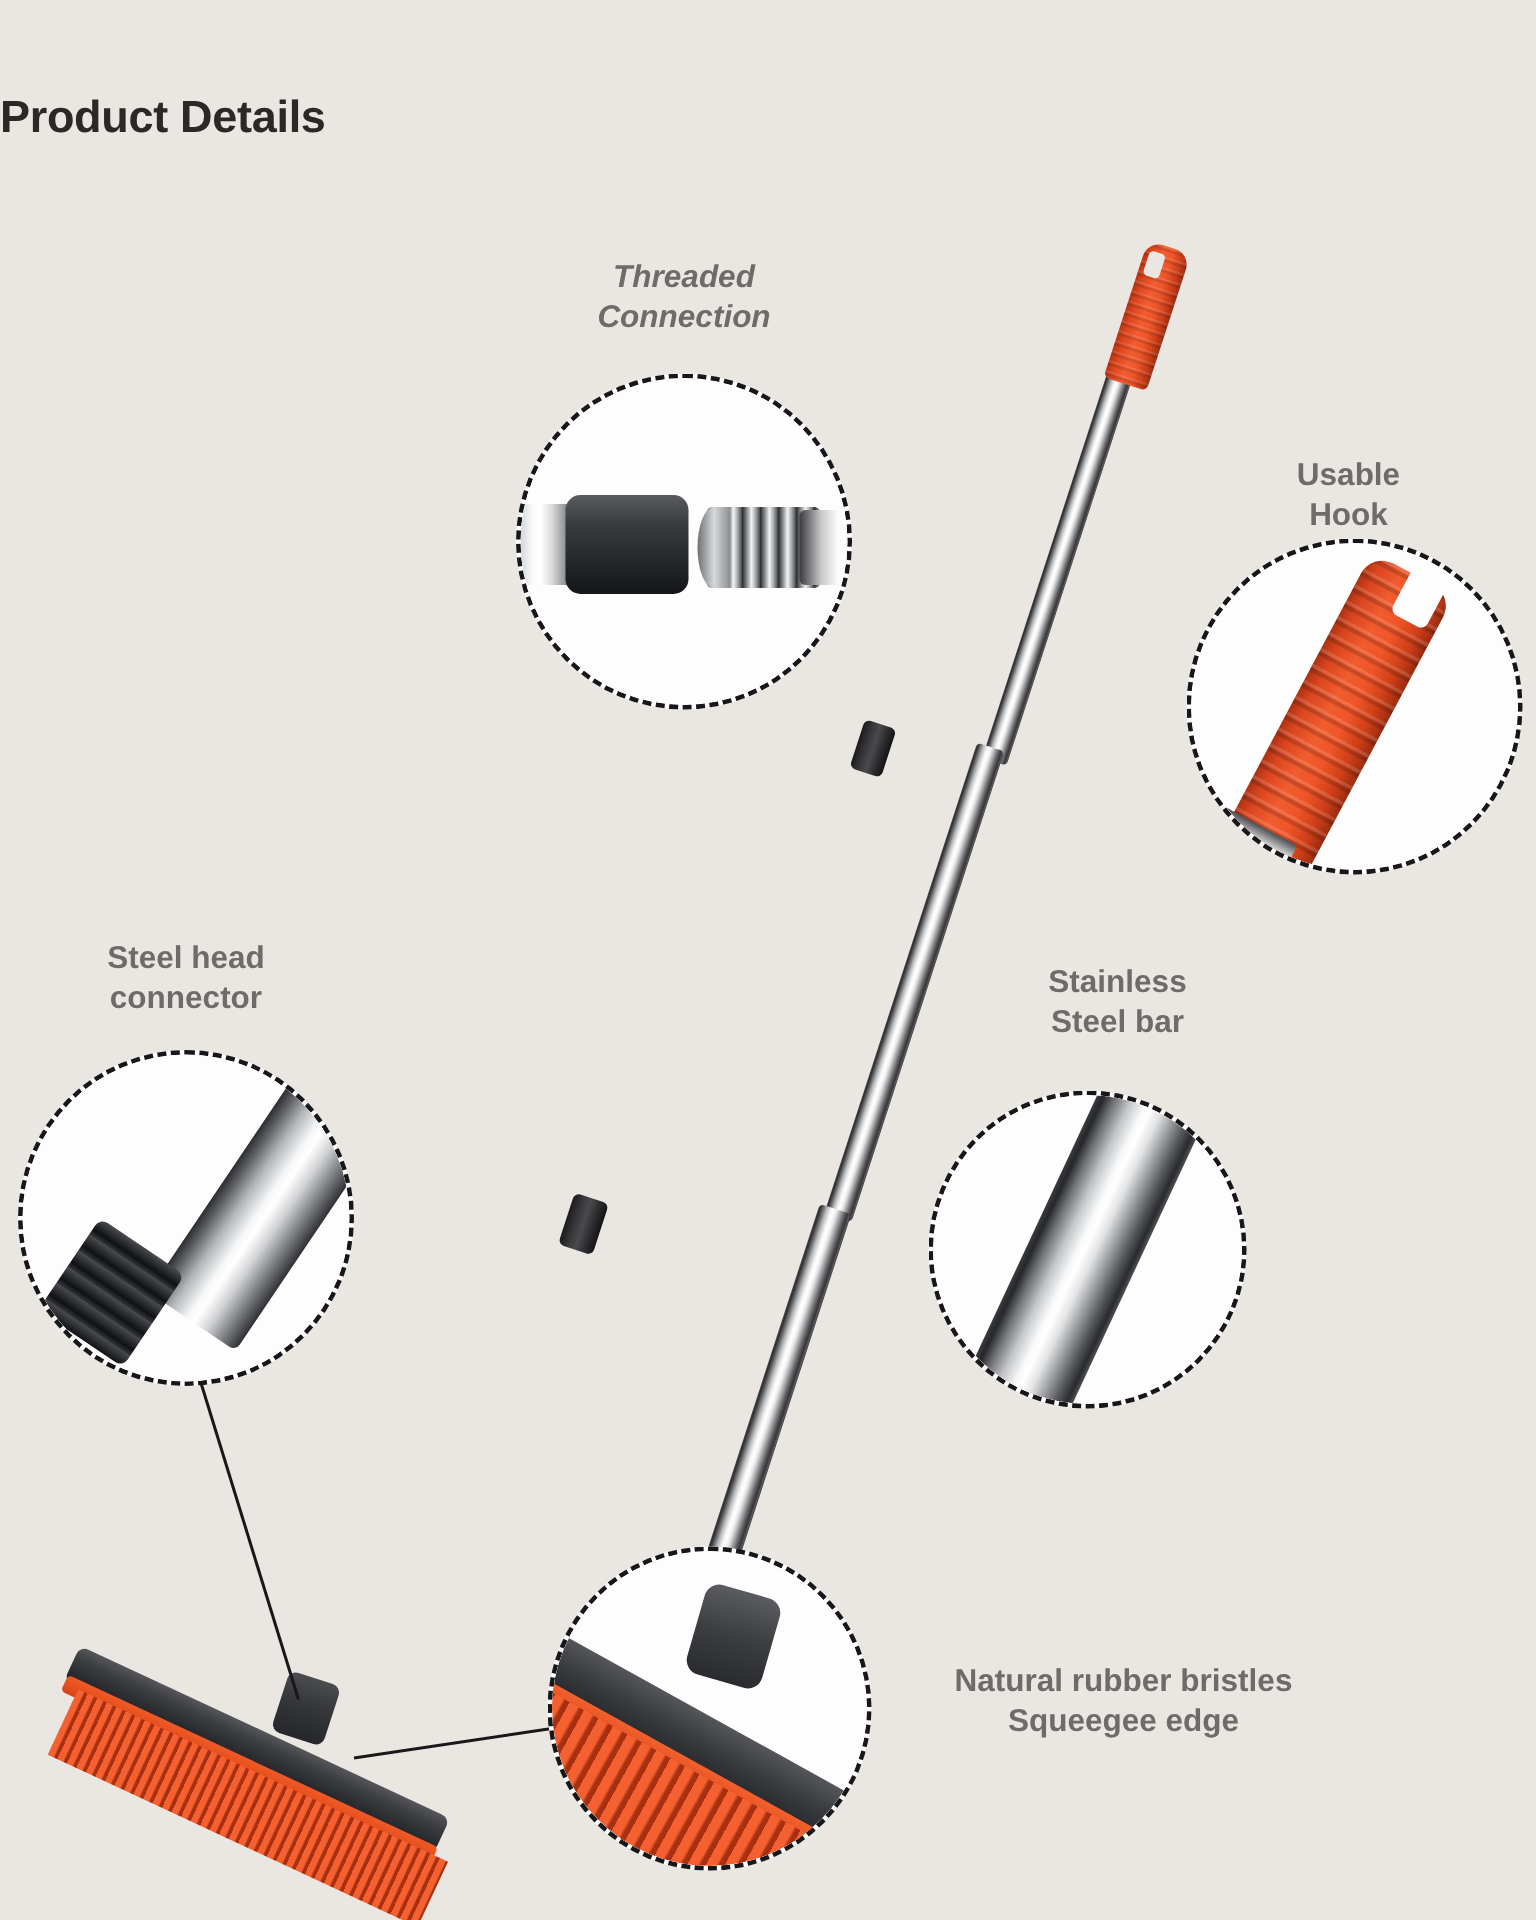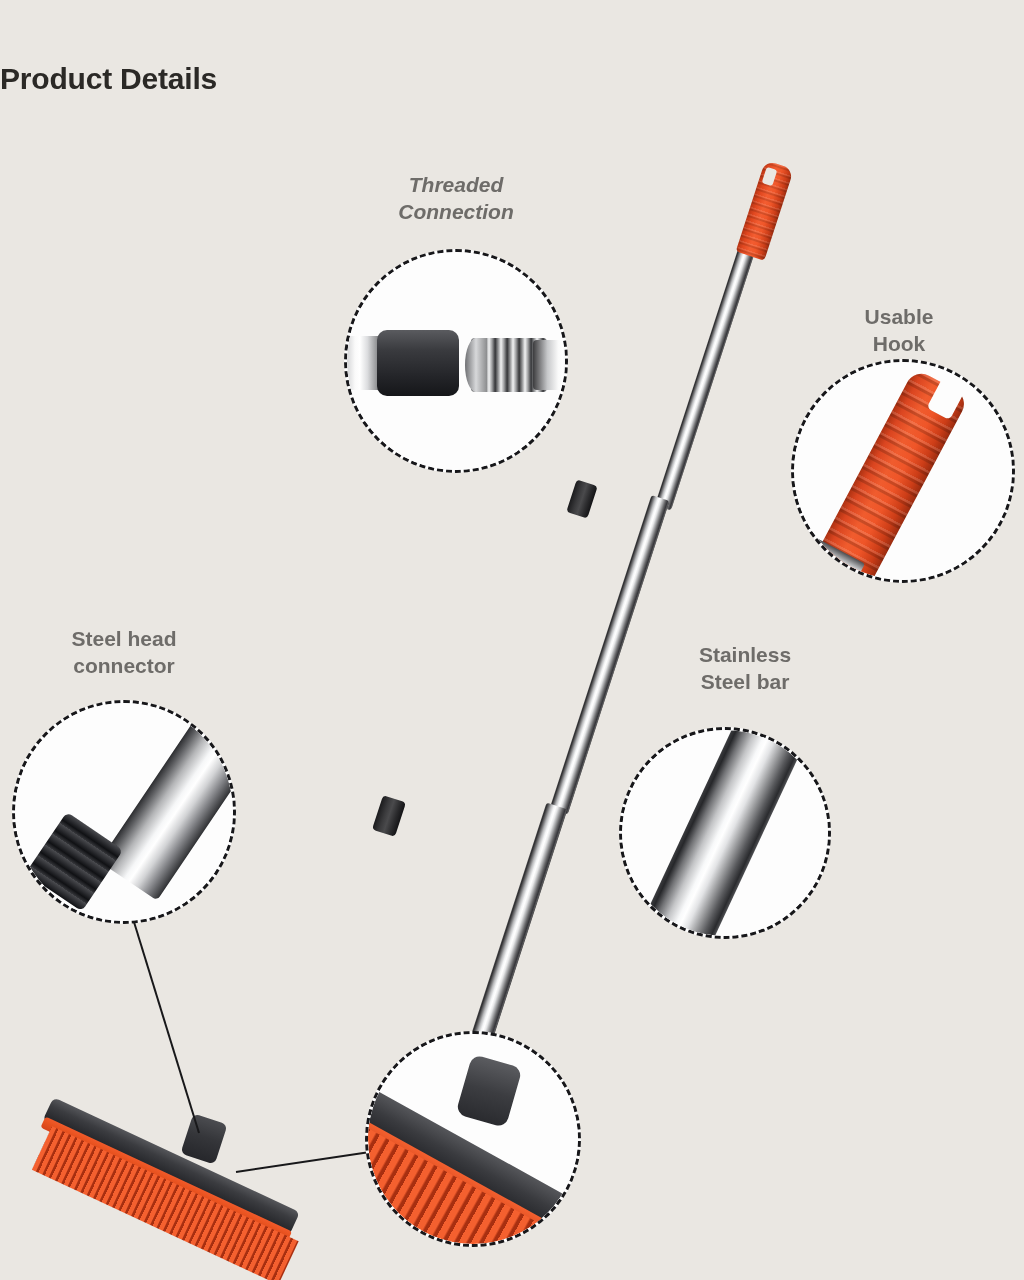--- a/index.html
+++ b/index.html
@@ -337,20 +337,22 @@
     <div class="zoom-inner">
       <div style="position:absolute; left:62px; top:-40px; width:72px; height:300px;
                   transform: rotate(25deg); transform-origin:50% 50%;
                   background:linear-gradient(to right,
                     #3a3b3e 0%, #26272a 6%, #707174 16%, #c3c4c6 30%,
                     #f8f9fa 44%, #ffffff 50%, #e2e3e5 60%,
                     #a0a1a3 72%, #58595c 85%, #2a2b2e 95%, #4f5053 100%);"></div>
     </div>
   </div>
 
+  <div class="callout-label" style="left:599px; top:1108px; width:300px; text-align:center;">Natural rubber bristles
+Squeegee edge</div>
 
   <div class="zoom-circle" style="left:365px; top:1031px; width:216px; height:216px;">
     <div class="zoom-inner">
 
       <div style="position:absolute; left:-30px; top:38px; width:300px; height:40px;
                   transform: rotate(29deg); transform-origin:0% 50%;
                   border-radius:7px;
                   background:linear-gradient(to bottom,#55565a,#3a3b3f 45%,#232428);"></div>
 
       <div style="position:absolute; left:-34px; top:70px; width:300px; height:16px;

